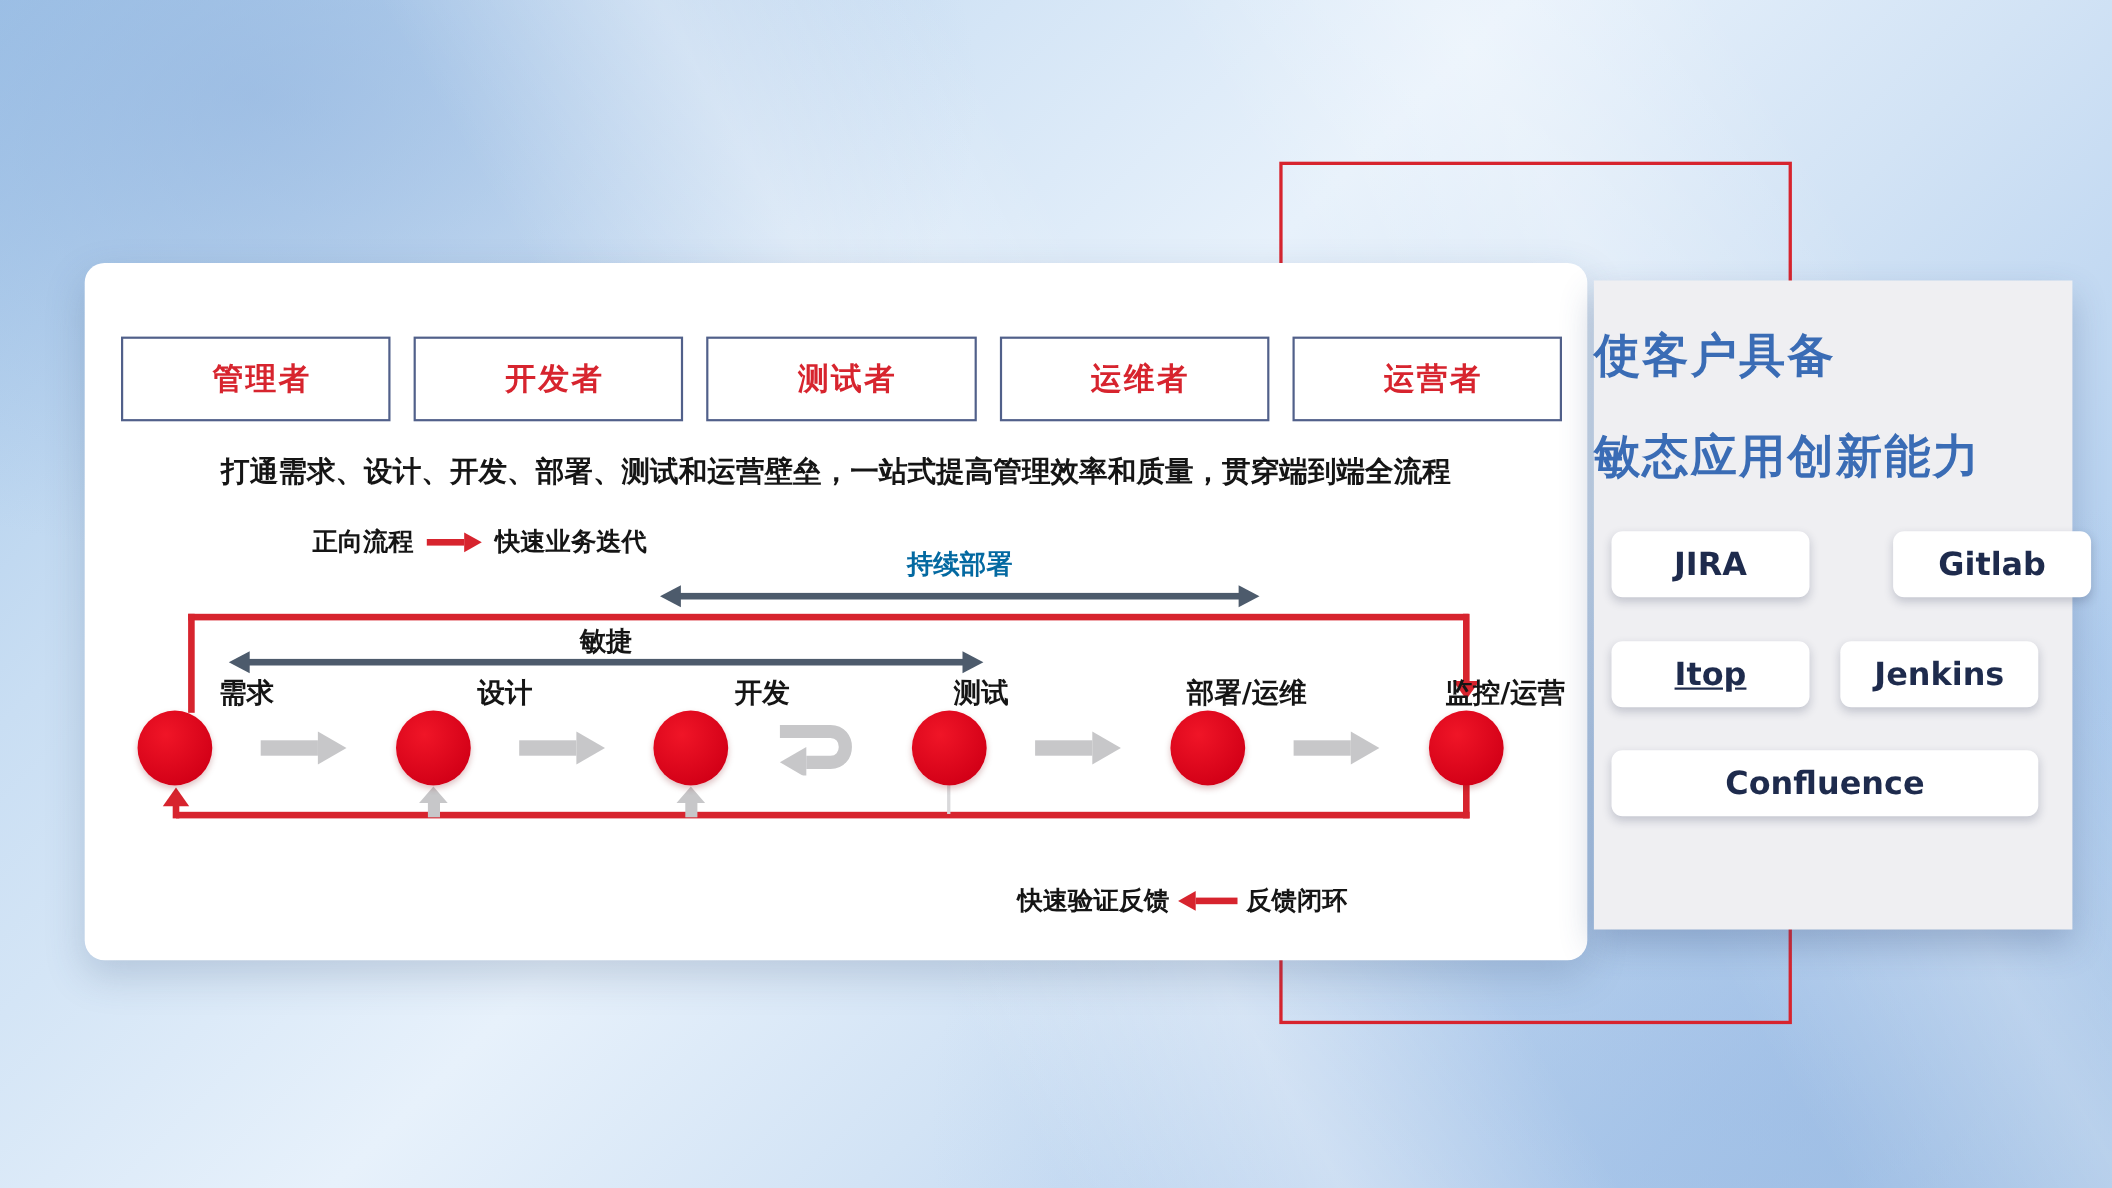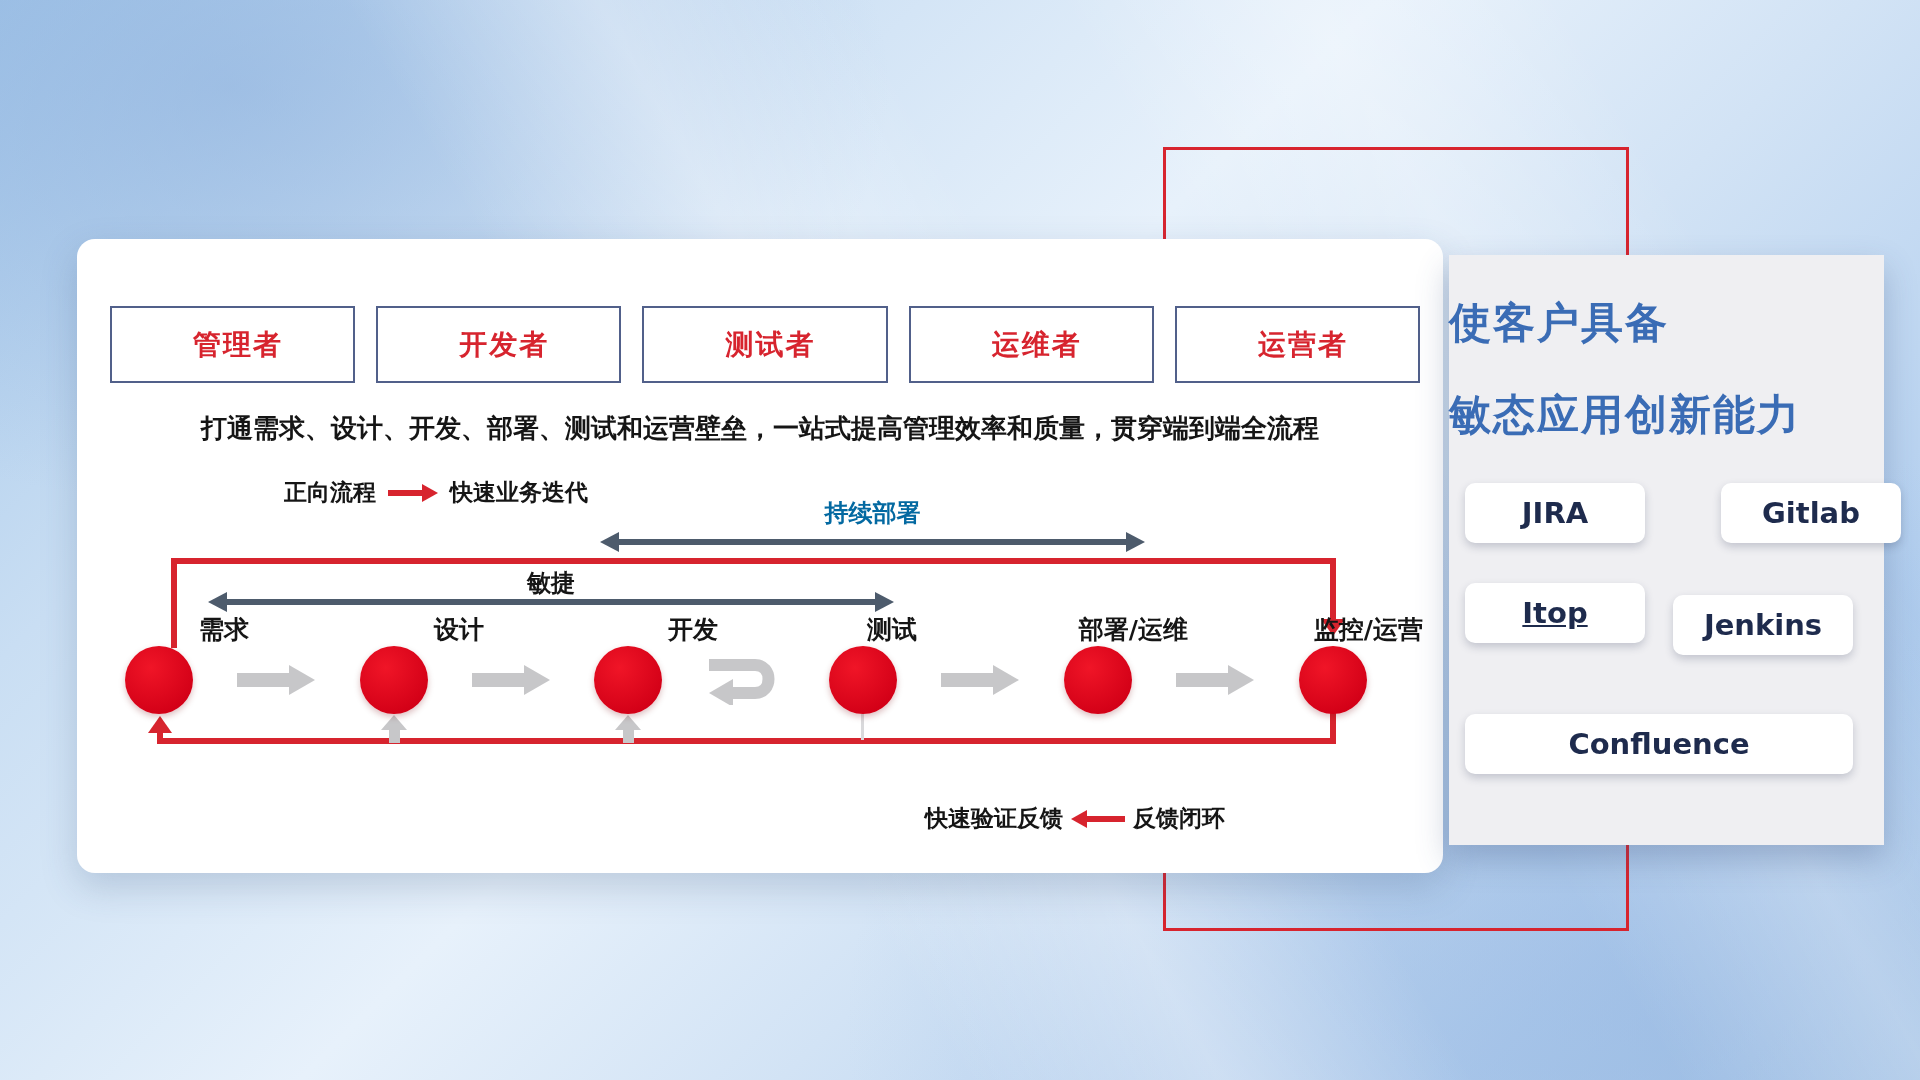--- a/index.html
+++ b/index.html
@@ -234,22 +234,22 @@
     display: flex;
     align-items: center;
     justify-content: center;
     font-size: 29px;
     font-weight: bold;
     color: #1e2b4d;
   }
   .tb-jira       { left: 16px;  top: 228px; width: 180px; }
   .tb-gitlab     { left: 224px; top: 228px; width: 180px; margin-left: 48px; }
   .tb-itop       { left: 16px;  top: 328px; width: 180px; text-decoration: underline; }
-  .tb-jenkins    { left: 224px; top: 328px; width: 180px; margin-top: 12px; }
-  .tb-confluence { left: 16px;  top: 427px; width: 388px; margin-top: 32px; }
+  .tb-jenkins    { left: 224px; top: 328px; width: 180px; }
+  .tb-confluence { left: 16px;  top: 427px; width: 388px; }
 </style>
 </head>
 <body>
 
 <div class="canvas">
 
   <div class="red-frame"></div>
 
   <div class="main-panel">
 

